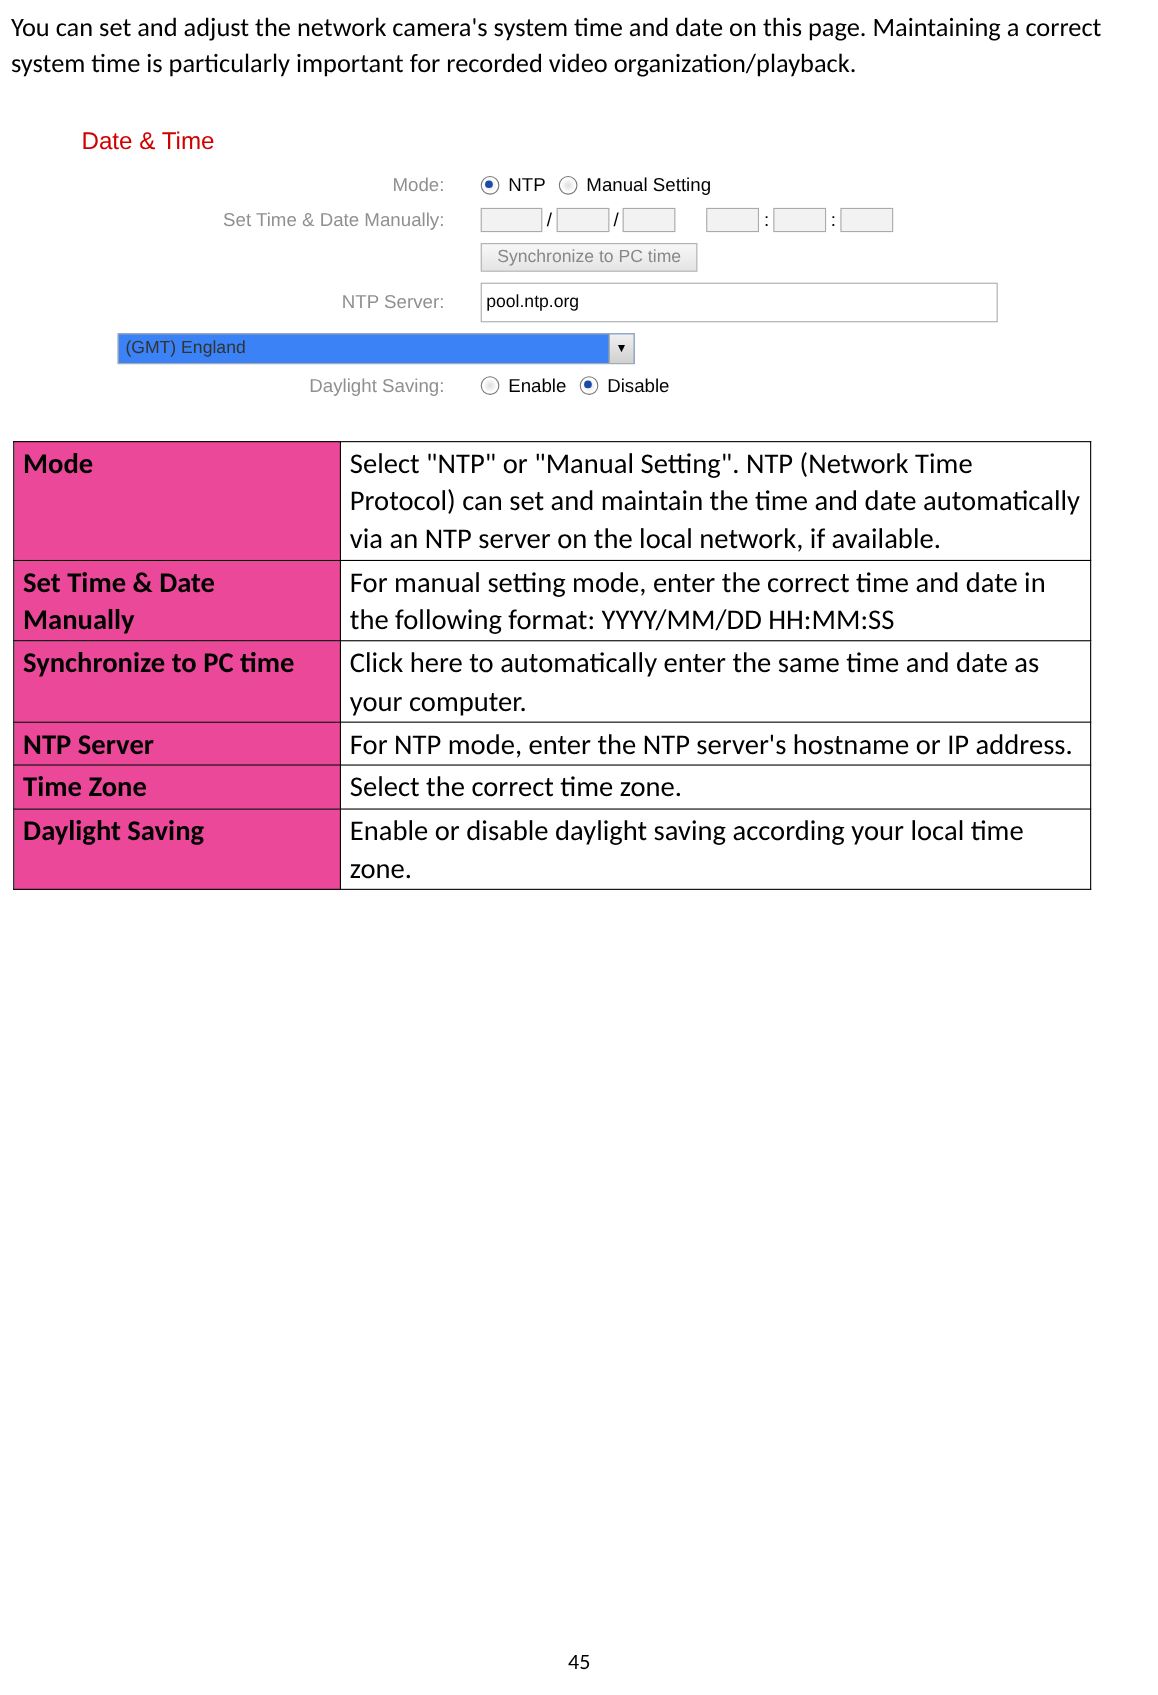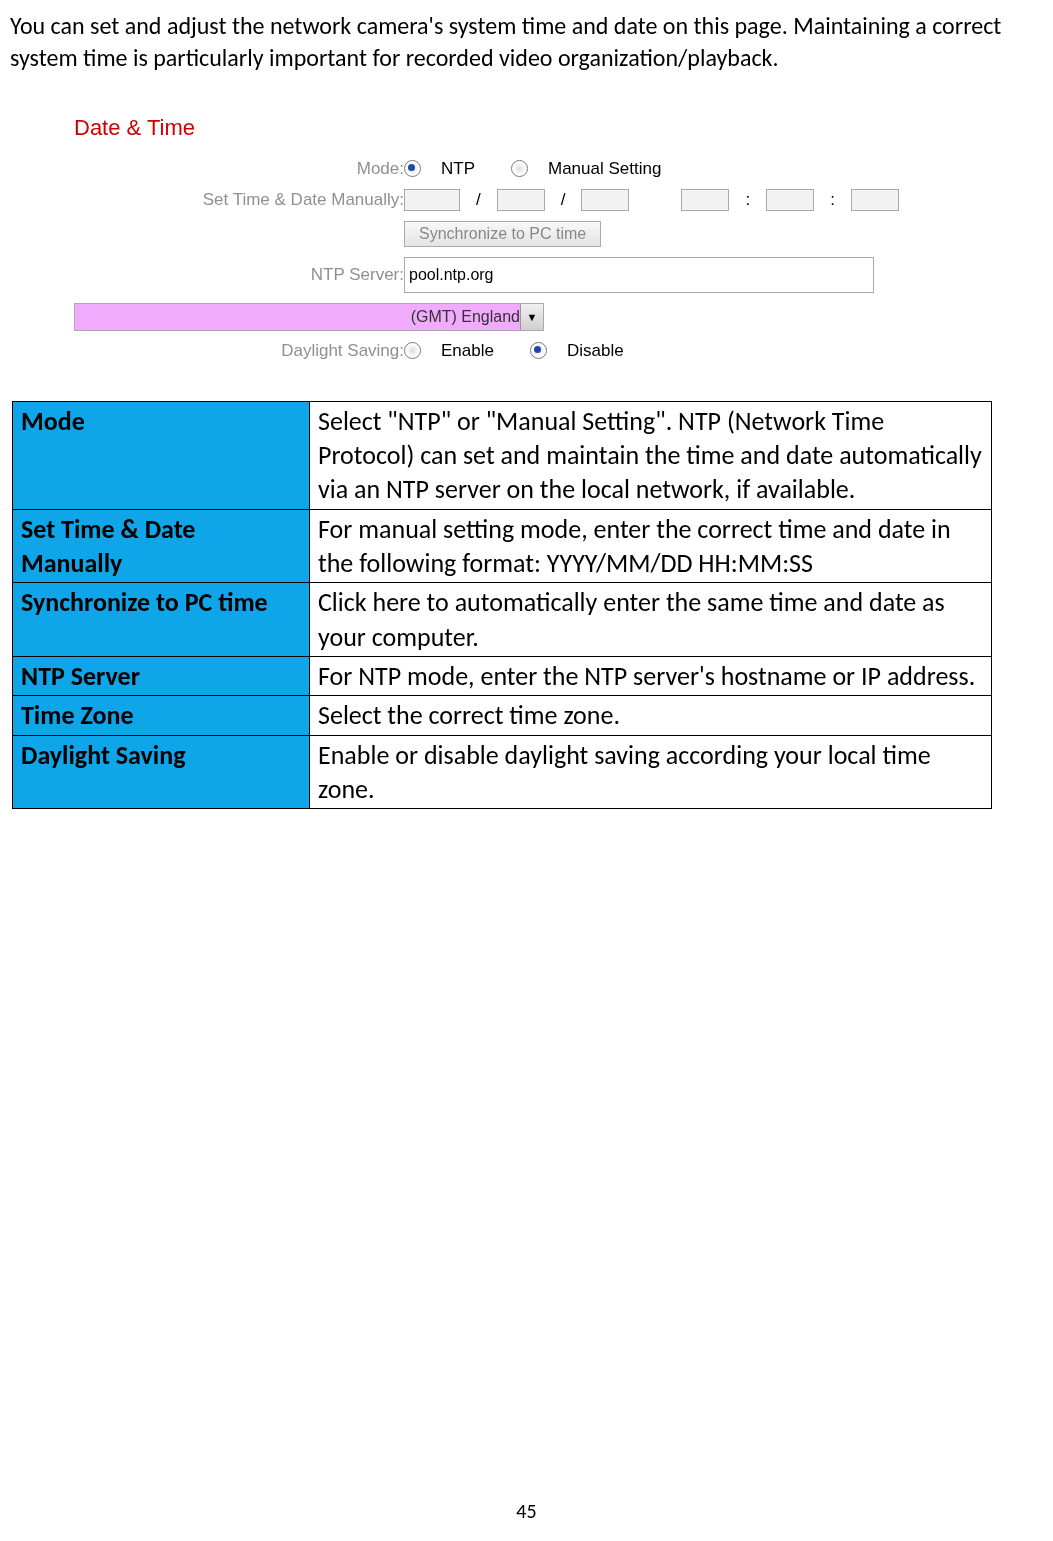--- a/index.html
+++ b/index.html
@@ -46,21 +46,21 @@
     display: flex;
     align-items: center;
     margin-bottom: 10px;
   }
   .ui-label {
     width: 330px;
     text-align: right;
     color: #909090;
     font-size: 17px;
   }
-  .ui-field { flex: 1; display:flex; align-items:center; gap:16px; color:#000; }
+  .ui-field { flex: 1; display:flex; align-items:center; gap:4px; color:#000;margin-left:33px; }
   .radio {
     display:inline-block;
     width:15px; height:15px;
     border:1px solid #777;
     border-radius:50%;
     background: radial-gradient(circle, #ddd 0%, #fff 60%);
     vertical-align:middle;
     position:relative;
     margin-right:4px;
   }
@@ -97,26 +97,26 @@
     height:36px;
     display:flex;
     align-items:center;
     padding: 0 4px;
     box-sizing:border-box;
     color:#000;
     font-size:16px;
   }
   .select {
     border:1px solid #aaa;
-    background:#f0abfc;
+    background:#3b82f6;
     width: 470px;
     height:28px;
     display:flex;
     align-items:center;
-    justify-content:flex-end;
+    justify-content:space-between;
     padding: 0 0 0 6px;
     box-sizing:border-box;
     color:#333;
     font-size:16px;
   }
   .select .arrow {
     width:22px;
     height:26px;
     border-left:1px solid #999;
     background: linear-gradient(#f0f0f0,#d0d0d0);
@@ -134,21 +134,21 @@
     font-size: 26px;
     line-height: 1.32;
     margin-left: 2px;
   }
   .desc-table td {
     border: 1px solid #000;
     padding: 2px 8px 2px 8px;
     vertical-align: top;
   }
   .desc-table td.term {
-    background: #0ea5e9;
+    background: #ec4899;
     font-weight: bold;
     width: 280px;
   }
   .page-number {
     position:absolute;
     bottom:18px;
     left:0; right:0;
     text-align:center;
     font-size:20px;
   }

